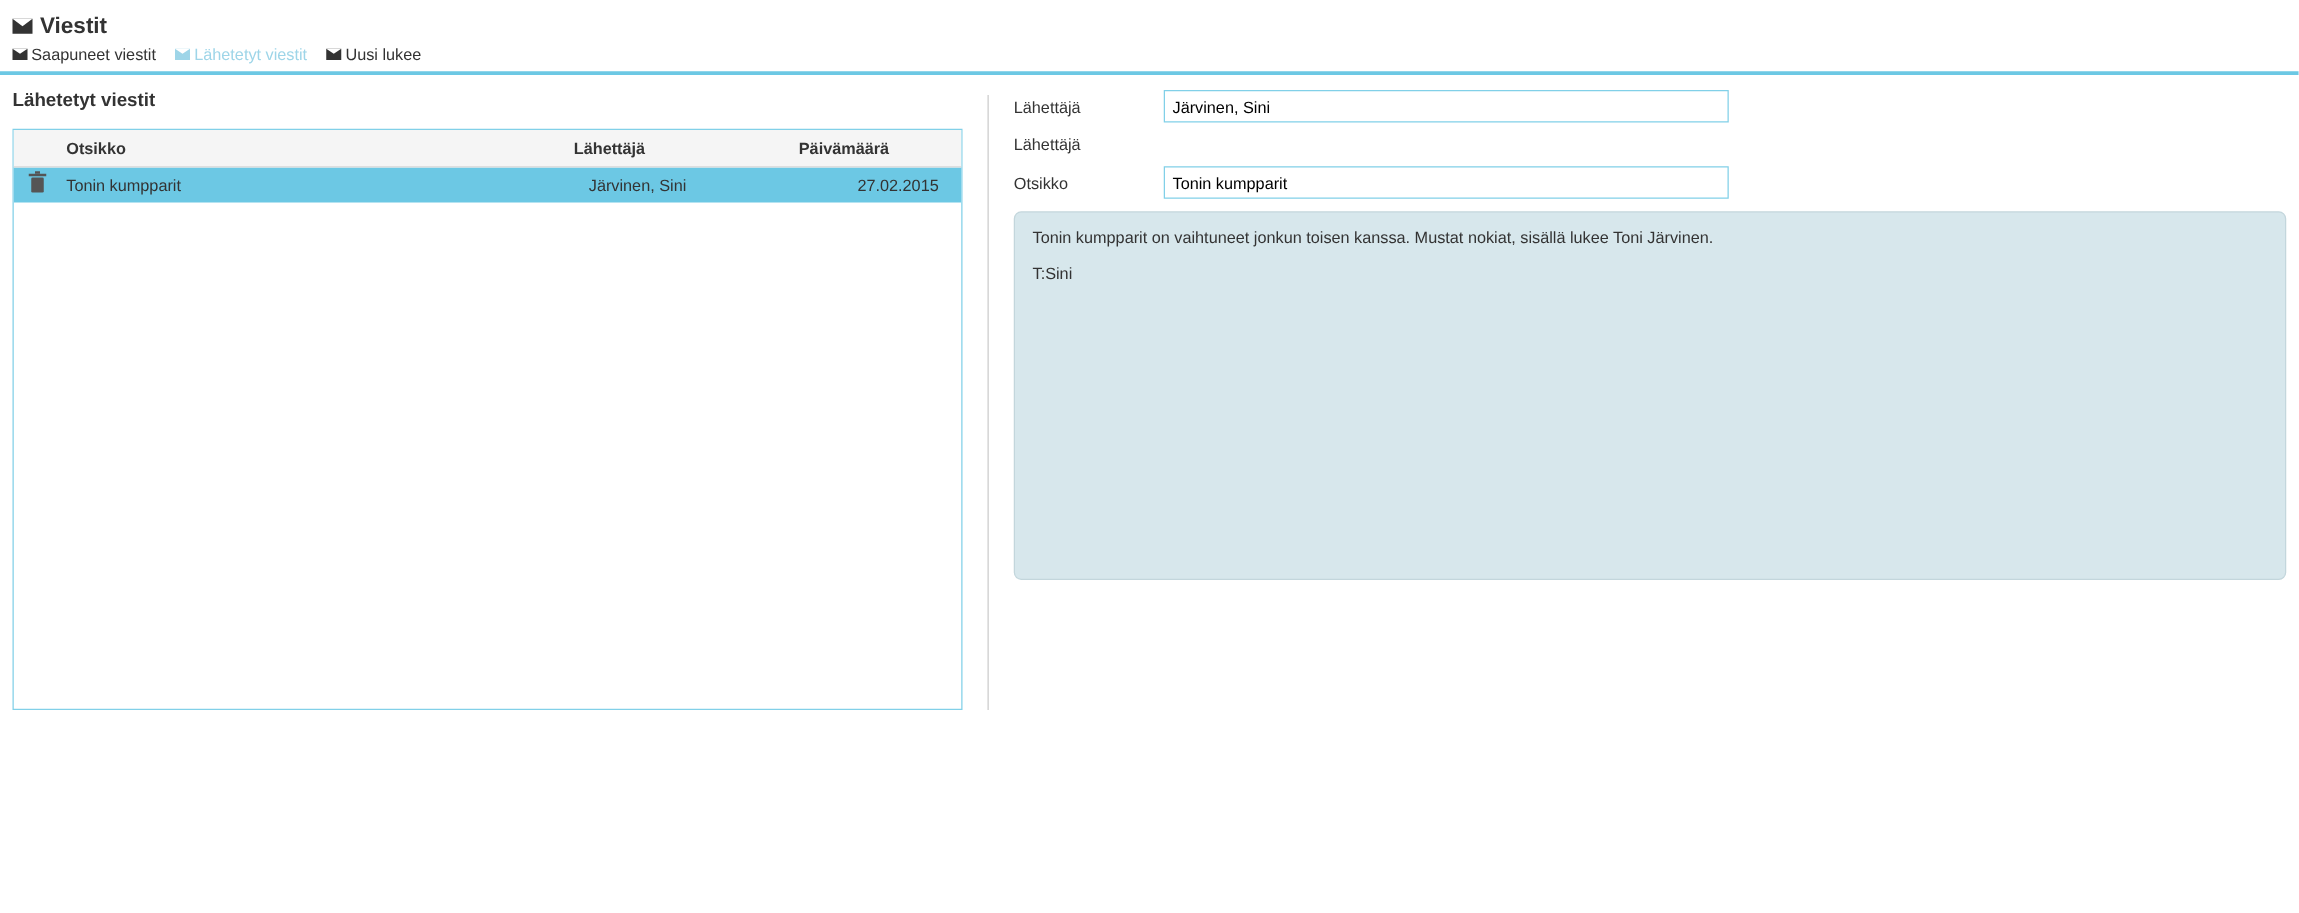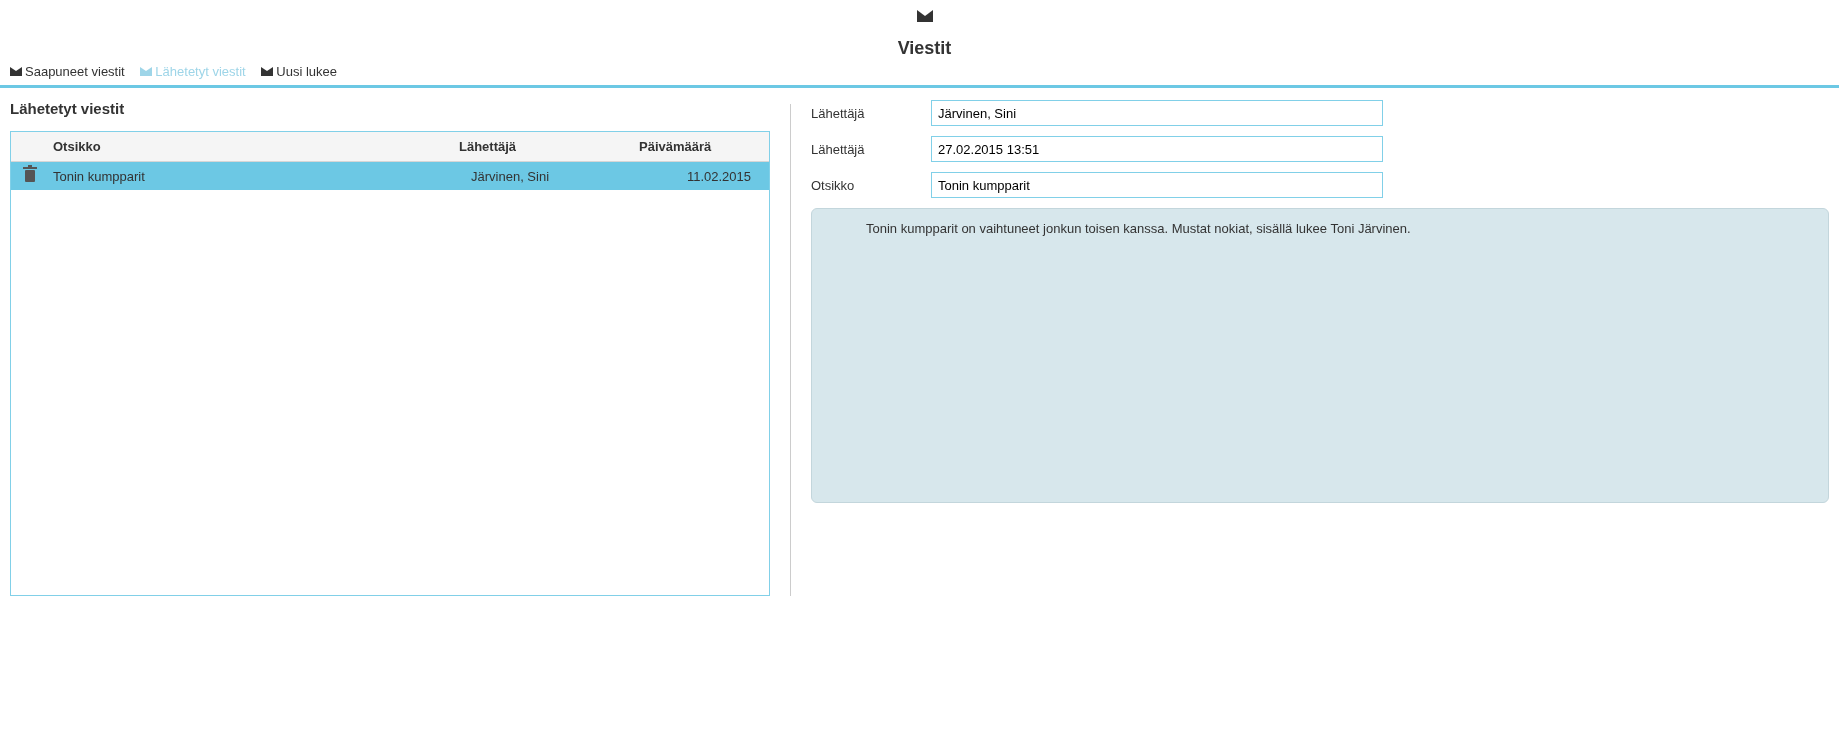--- a/index.html
+++ b/index.html
@@ -12,22 +12,21 @@
       font-size: 13px;
       color: #333;
       background: #fff;
       width: 1839px;
     }
     
     .page-header {
       padding: 10px 0 5px 10px;
       display: flex;
       align-items: center;
-      gap: 16px;
-      flex-direction: column;
+      gap: 6px;
     }
     .page-header .title {
       font-size: 18px;
       font-weight: bold;
     }
     .envelope-icon {
       display: inline-block;
       width: 16px;
       height: 12px;
       background: #333;
@@ -226,21 +225,20 @@
       background: #d7e7ec;
       border: 1px solid #c3d6dc;
       border-radius: 6px;
       padding: 12px 14px;
       min-height: 295px;
       font-size: 13px;
       color: #333;
     }
     .message-body p {
       margin-bottom: 14px;
-      margin-left: 40px;
     }
   </style>
 </head>
 <body>
 
 <div class="page-header">
   <span class="envelope-icon"></span>
   <span class="title">Viestit</span>
 </div>
 
@@ -270,39 +268,39 @@
         <div class="col-sender">Lähettäjä</div>
         <div class="col-date">Päivämäärä</div>
       </div>
       <div class="list-body">
         <div class="list-row selected">
           <div class="row-icon">
             <span class="trash-icon"></span>
           </div>
           <div class="row-subj">Tonin kumpparit</div>
           <div class="row-sender">Järvinen, Sini</div>
-          <div class="row-date">11.02.2015</div>
+          <div class="row-date">27.02.2015</div>
         </div>
       </div>
     </div>
   </div>
 
   <div class="divider"></div>
 
   <div class="right-col">
     <div class="detail-row">
       <div class="detail-label">Lähettäjä</div>
       <input class="detail-input" readonly="" value="Järvinen, Sini" style="">
     </div>
     <div class="detail-row">
       <div class="detail-label">Lähettäjä</div>
-      <input class="detail-input" readonly="" value="27.02.2015 13:51" style="">
     </div>
     <div class="detail-row">
       <div class="detail-label">Otsikko</div>
       <input class="detail-input" readonly="" value="Tonin kumpparit" style="">
     </div>
     <div class="message-body">
       <p>Tonin kumpparit on vaihtuneet jonkun toisen kanssa. Mustat nokiat, sisällä lukee Toni Järvinen.</p>
+      <p>T:Sini</p>
     </div>
   </div>
 
 </div>
 
 </body></html>

